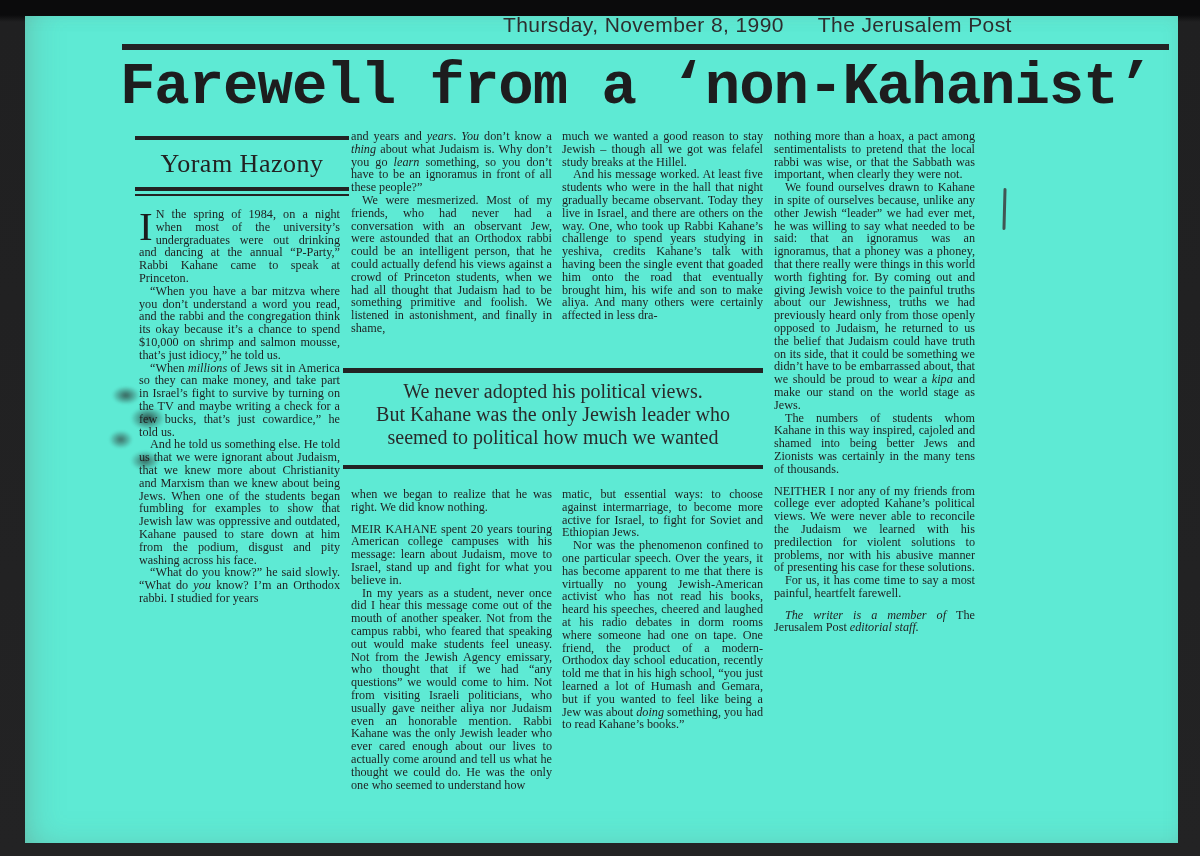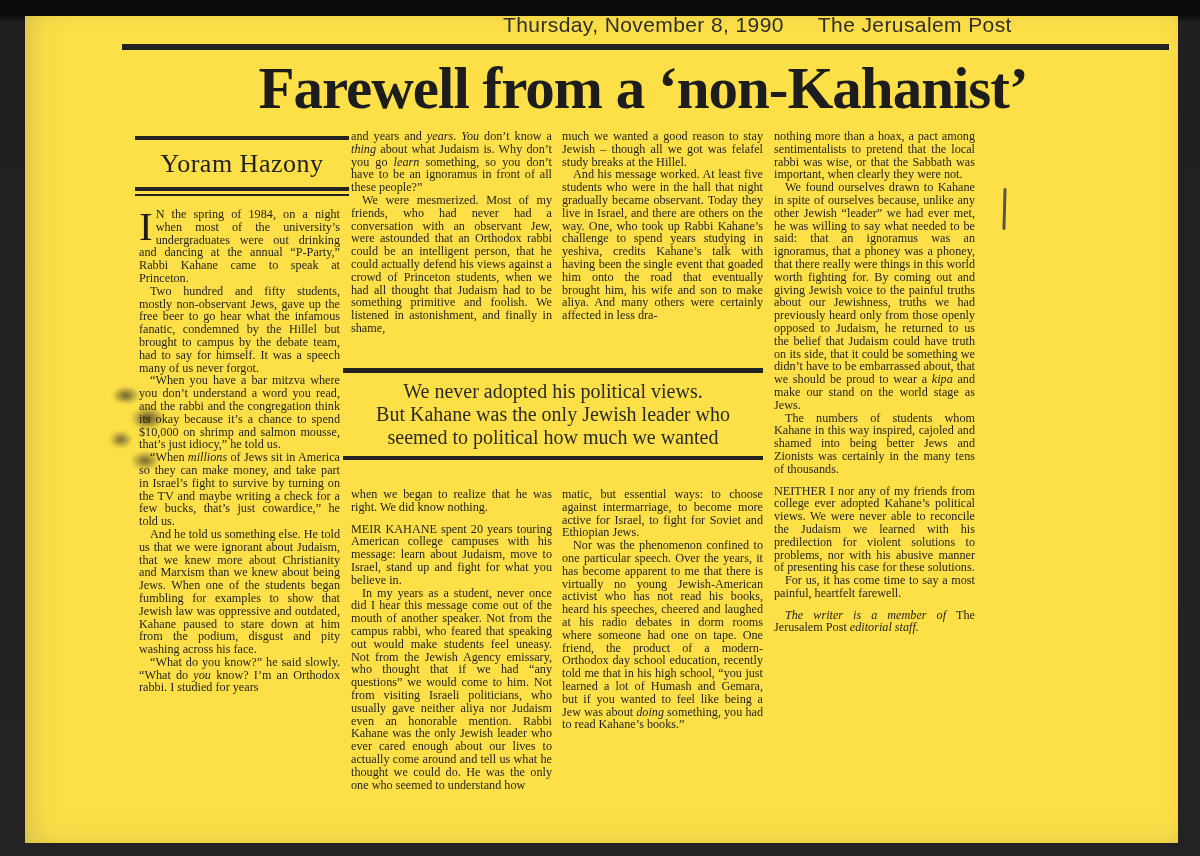--- a/index.html
+++ b/index.html
@@ -3,34 +3,34 @@
 <meta charset="utf-8">
 <style>
   html,body { margin:0; padding:0; }
   body {
     width:1200px; height:856px; position:relative; overflow:hidden;
     background:linear-gradient(180deg,#0b0b0c 0px,#0b0b0c 15px,#202021 22px,#232324 100%);
     font-family:"Liberation Serif", serif;
   }
   .paper {
     position:absolute; left:25px; top:16px; width:1153px; height:827px;
-    background:#fde047; overflow:hidden;
+    background:#5eead4; overflow:hidden;
     box-shadow: inset 18px -8px 42px -26px rgba(110,104,92,.55), inset -6px 6px 24px -18px rgba(120,115,105,.35);
   }
   
   .folio {
     position:absolute; top:-3px; left:478px; white-space:nowrap;
     font-family:"Liberation Sans", sans-serif; font-size:21px; color:#2d2d2e; letter-spacing:.4px;
   }
   .folio .paper-name { margin-left:34px; }
   .top-rule { position:absolute; left:97px; top:28px; width:1047px; height:6px; background:#232324; }
   
   .headline {
-    position:absolute; left:87px; top:40px; width:1062px; text-align:center;
-    font-size:59px; line-height:64px; font-weight:700; color:#1d1d1e; letter-spacing:-1px;
+    position:absolute; left:80px; top:40px; width:1062px; text-align:center;
+    font-size:59px; line-height:64px; font-weight:700; color:#1d1d1e; letter-spacing:-1px;font-family:Liberation Mono, monospace;
   }
   
   .byline-box { position:absolute; left:110px; top:120px; width:214px; }
   .byline-rule-top { height:4px; background:#232324; }
   .byline-name { text-align:center; font-size:26px; color:#222; padding:9px 0 8px 0; letter-spacing:.5px; }
   .byline-rule-a { height:4px; background:#232324; }
   .byline-rule-b { height:2px; background:#232324; margin-top:3px; }
   
   .col {
     position:absolute; width:201px; font-size:12.2px; line-height:12.8px;
@@ -47,21 +47,21 @@
   #col4  { left:749px; top:114px; height:714px; overflow:hidden; }
   .dropcap {
     float:left; font-size:41px; line-height:33px; padding:2px 3px 0 0; font-weight:400; color:#1c1c1d;
   }
   .tagline { font-style:normal; }
   
   .pullquote { position:absolute; left:318px; top:352px; width:420px; }
   .pq-rule-top { height:5px; background:#232324; }
   .pq-rule-bottom { height:4px; background:#232324; }
   .pq-text {
-    text-align:center; font-size:20px; line-height:23px; color:#2a2a2b; padding:7px 2px 7px 2px;
+    text-align:center; font-size:20px; line-height:23px; color:#2a2a2b; padding:7px 2px 16px 2px;
   }
   
   .smudge {
     position:absolute; left:74px; top:364px; width:84px; height:96px; pointer-events:none;
     background:
       radial-gradient(ellipse 20px 13px at 32% 16%, rgba(38,34,34,.85), rgba(38,34,34,0) 70%),
       radial-gradient(ellipse 24px 16px at 58% 40%, rgba(28,26,26,.9), rgba(28,26,26,0) 72%),
       radial-gradient(ellipse 17px 13px at 26% 62%, rgba(44,40,40,.8), rgba(44,40,40,0) 70%),
       radial-gradient(ellipse 21px 14px at 55% 84%, rgba(33,30,30,.78), rgba(33,30,30,0) 70%);
     filter:blur(1.4px); opacity:.82;
@@ -86,21 +86,20 @@
 
   <div class="byline-box">
     <div class="byline-rule-top"></div>
     <div class="byline-name">Yoram Hazony</div>
     <div class="byline-rule-a"></div>
     <div class="byline-rule-b"></div>
   </div>
 
   <div class="col" id="col1">
     <p class="noindent"><span class="dropcap">I</span><span>N the spring of 1984, on a night when most of the university’s undergraduates were out drinking and dancing at the annual “P-Party,” Rabbi Kahane came to speak at Princeton.</span></p>
-    <p>Two hundred and fifty students, mostly non-observant Jews, gave up the free beer to go hear what the infamous fanatic, condemned by the Hillel but brought to campus by the debate team, had to say for himself. It was a speech many of us never forgot.</p>
     <p>“When you have a bar mitzva where you don’t understand a word you read, and the rabbi and the congregation think its okay because it’s a chance to spend $10,000 on shrimp and salmon mousse, that’s just idiocy,” he told us.</p>
     <p>“When <em>millions</em> of Jews sit in America so they can make money, and take part in Israel’s fight to survive by turning on the TV and maybe writing a check for a few bucks, that’s just cowardice,” he told us.</p>
     <p>And he told us something else. He told us that we were ignorant about Judaism, that we knew more about Christianity and Marxism than we knew about being Jews. When one of the students began fumbling for examples to show that Jewish law was oppressive and outdated, Kahane paused to stare down at him from the podium, disgust and pity washing across his face.</p>
     <p>“What do you know?” he said slowly. “What do <em>you</em> know? I’m an Orthodox rabbi. I studied for years</p>
   </div>
 
   <div class="col" id="col2a">
     <p class="noindent">and years and <em>years</em>. <em>You</em> don’t know a <em>thing</em> about what Judaism is. Why don’t you go <em>learn</em> something, so you don’t have to be an ignoramus in front of all these people?”</p>
     <p>We were mesmerized. Most of my friends, who had never had a conversation with an observant Jew, were astounded that an Orthodox rabbi could be an intelligent person, that he could actually defend his views against a crowd of Princeton students, when we had all thought that Judaism had to be something primitive and foolish. We listened in astonishment, and finally in shame,</p>
   </div>

